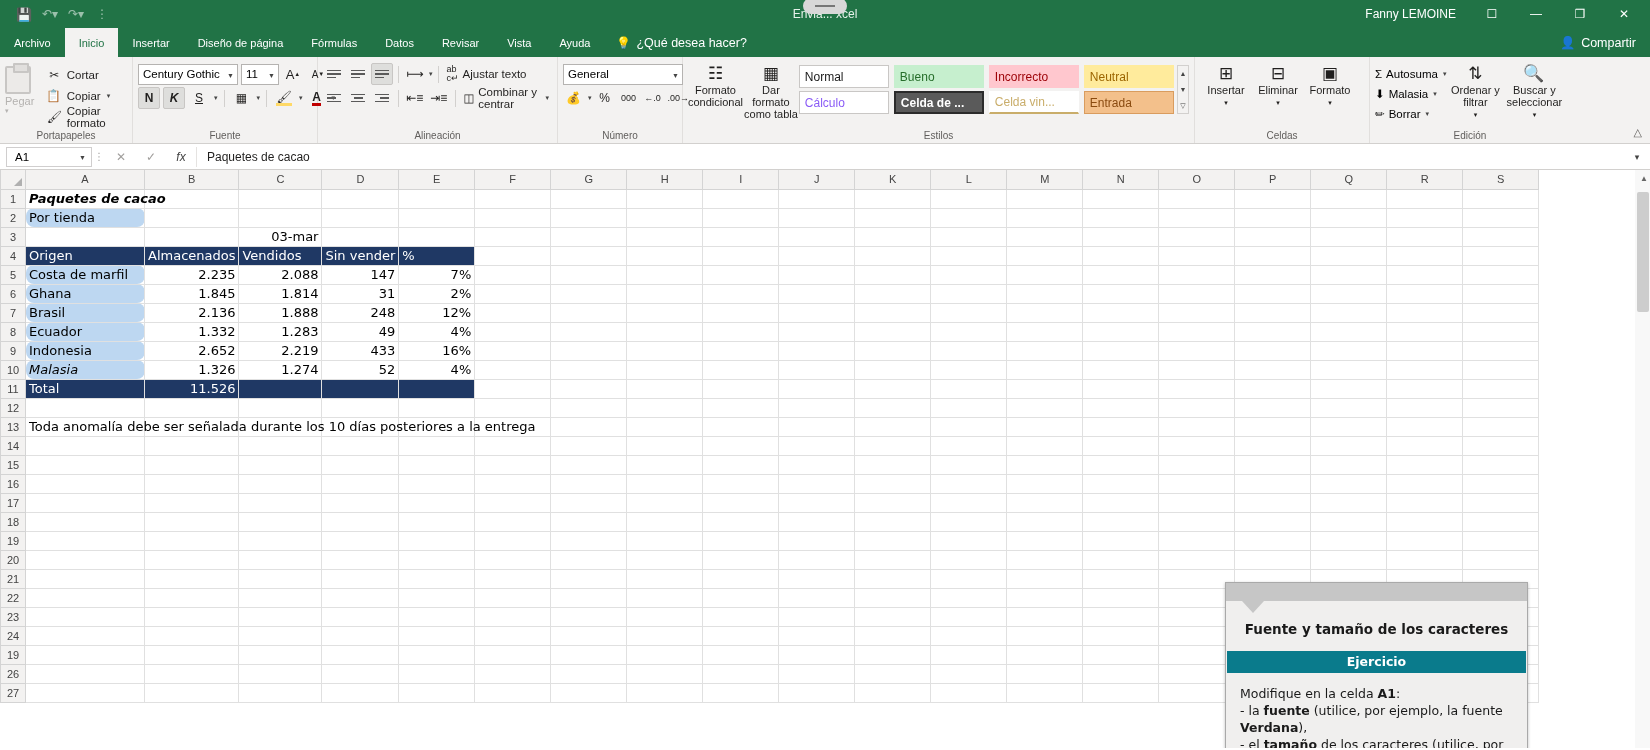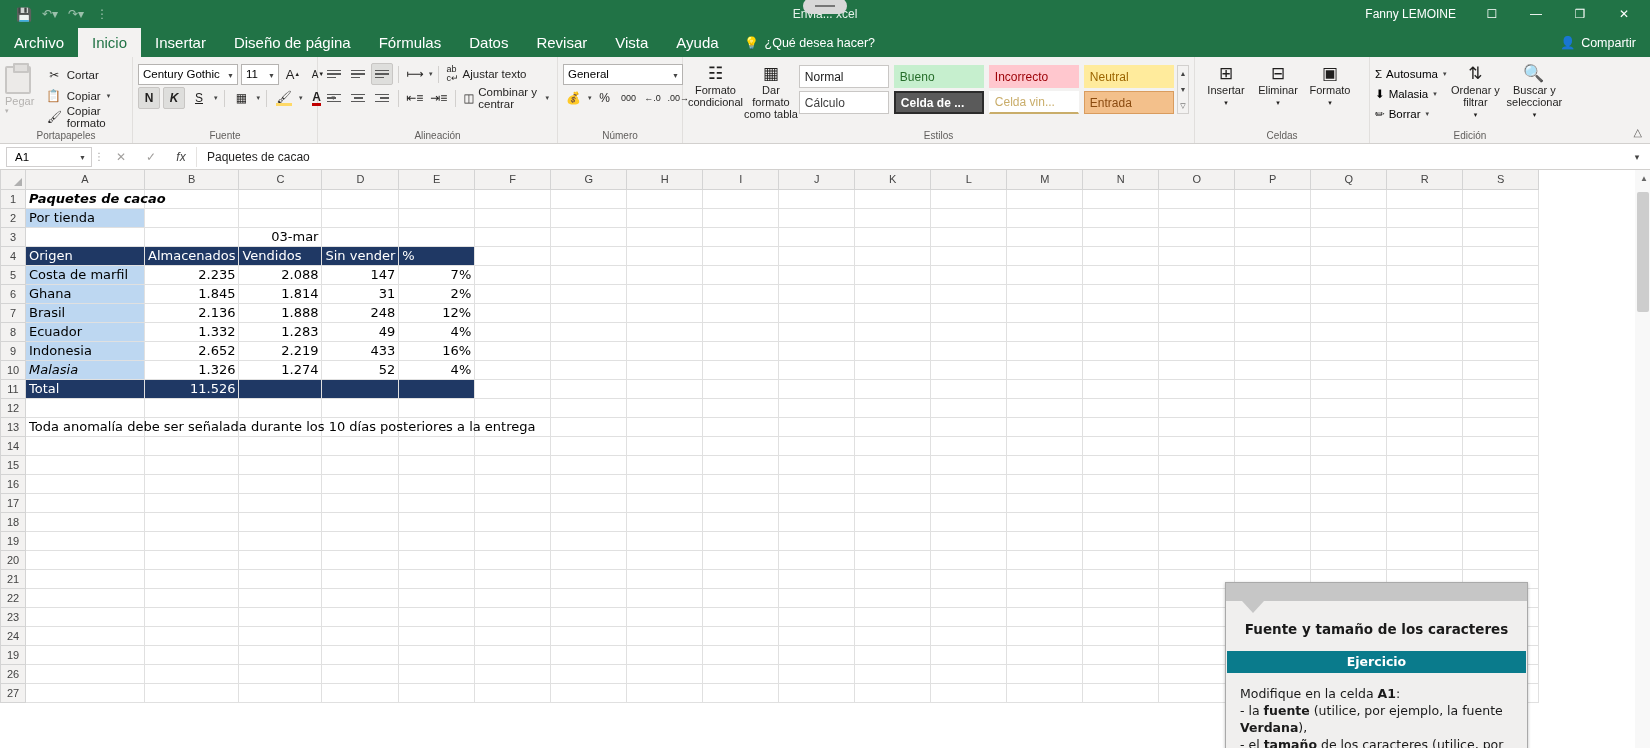--- a/index.html
+++ b/index.html
@@ -42,21 +42,21 @@
     content: ""; position: absolute; left: 12px; top: 7px; width: 20px; height: 2px; background: #777;
   }
 
   
   .tabbar {
     height: 29px; background: #217346; display: flex; align-items: stretch;
     position: relative;
   }
   .tab {
     display: flex; align-items: center; padding: 0 14px;
-    font-size: 15px; color: #ffffff; white-space: nowrap;
+    font-size: 11px; color: #ffffff; white-space: nowrap;
   }
   .tab.active { background: #f3f2f1; color: #217346; }
   .tab.file { padding: 0 14px; }
   .tell-me { display: flex; align-items: center; gap: 5px; padding: 0 12px; font-size: 12.5px; color:#fff; }
   .bulb { font-size: 12px; }
   .share {
     margin-left: auto; display: flex; align-items: center; gap: 5px;
     padding: 0 14px; font-size: 12.5px; color: #ffffff;
   }
 
@@ -187,21 +187,21 @@
   td.rh {
     width: 25px; height: 19px; background: #f3f2f1; border: 1px solid #d4d4d4;
     font-size: 11px; color: #444; text-align: center; font-weight: normal;
   }
   td.c {
     height: 19px; border-right: 1px solid #e0e0e0; border-bottom: 1px solid #e0e0e0;
     font-size: 13px; padding: 0 3px; white-space: nowrap; overflow: visible;
     font-family: "DejaVu Sans", sans-serif;
   }
   .num { text-align: right; }
-  .selA { background: #bdd7f1; }
+  .selA { background: #bdd7f1; border-radius: 8px; }
   .hdrRow { background: #1f3864; color: #ffffff; }
   .totRow { background: #1f3864; color: #ffffff; }
   .titleCell { font-style: italic; font-weight: bold; font-size: 14.5px; }
   .overflow-txt { position: relative; }
   .overflow-txt span { position: absolute; left: 3px; top: 1px; white-space: nowrap; }
   .vscroll-top {
     position: absolute; right: 0; top: 0; width: 15px; height: 100%; background: #f8f8f8;
   }
   .vs-thumb { position: absolute; right: 1px; top: 22px; width: 12px; height: 120px; background: #cdcdcd; border-radius: 2px;}
   .vs-arrow { position: absolute; right: 2px; font-size: 8px; color: #666; }
@@ -430,21 +430,21 @@
       </div>
       <div class="bigbtn" style="width:66px">
         <span class="gl">▦</span>
         <span>Dar formato como tabla</span>
       </div>
       <div class="style-grid">
         <div class="stylebtn" style="background:#ffffff;color:#1a1a1a;border-color:#c9c7c5">Normal</div>
         <div class="stylebtn" style="background:#c6efce;color:#276e2b;border-color:#c6efce">Bueno</div>
         <div class="stylebtn" style="background:#ffc7ce;color:#9c0006;border-color:#ffc7ce">Incorrecto</div>
         <div class="stylebtn" style="background:#ffeb9c;color:#9c6500;border-color:#ffeb9c">Neutral</div>
-        <div class="stylebtn" style="background:#ffffff;color:#404040;border-color:#c9c7c5">Cálculo</div>
+        <div class="stylebtn" style="background:#ffffff;color:#8b5cf6;border-color:#c9c7c5">Cálculo</div>
         <div class="stylebtn" style="background:#5a5a5a;color:#ffffff;border:2px solid #2b2b2b;font-weight:bold">Celda de ...</div>
         <div class="stylebtn" style="background:#ffffff;color:#c9ad6a;border-color:#ffffff;border-bottom:2px solid #c9ad6a">Celda vin...</div>
         <div class="stylebtn" style="background:#f3c08b;color:#8a4b10;border-color:#d99c5e">Entrada</div>
       </div>
       <div class="gal-scroll">
         <div>▲</div>
         <div>▼</div>
         <div>▽</div>
       </div>
     </div>

